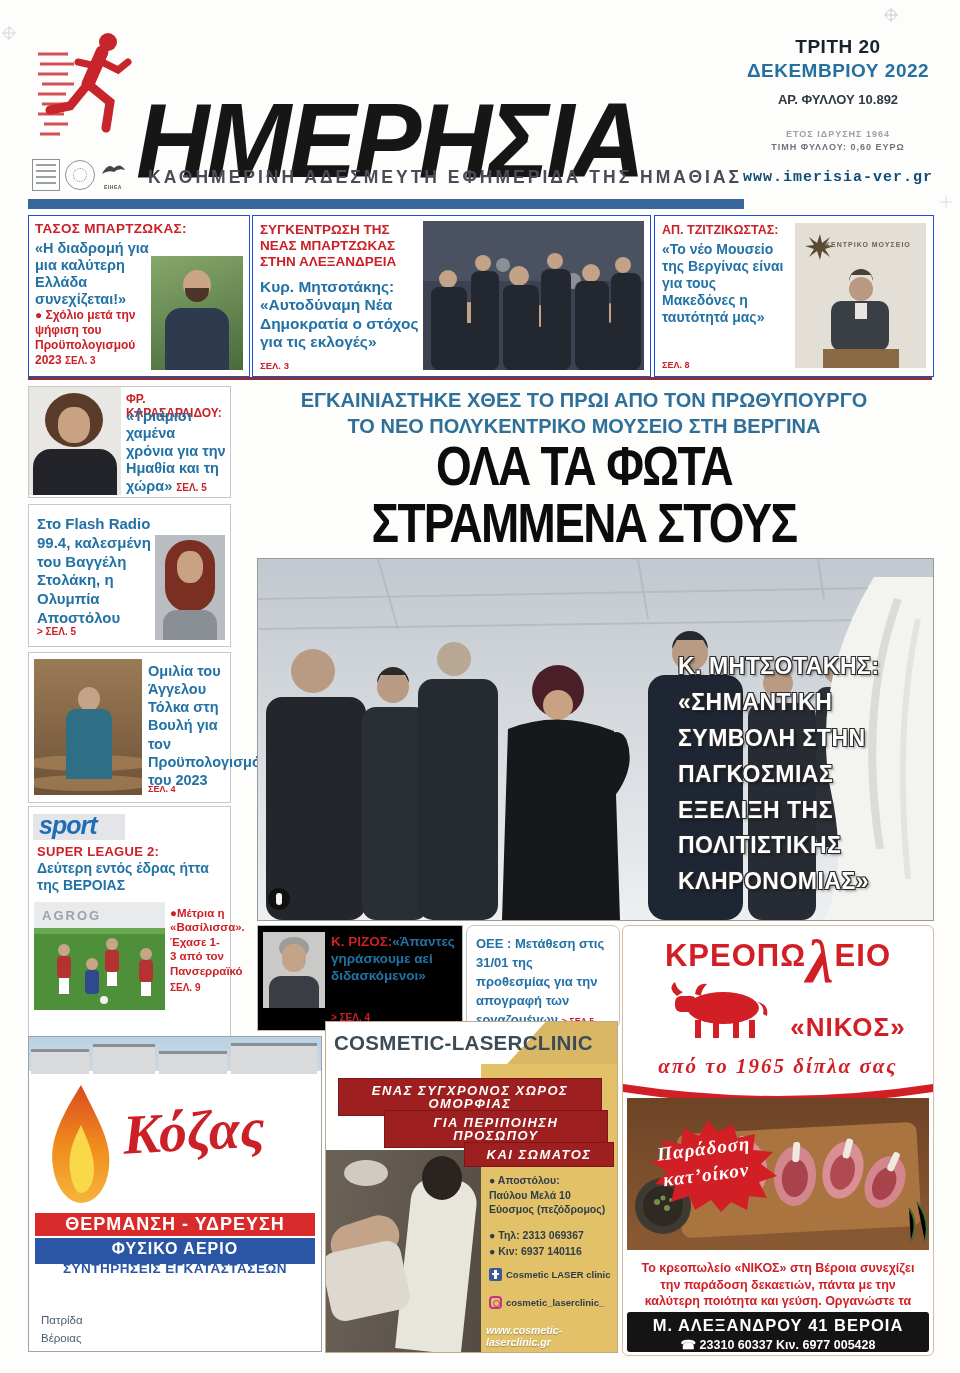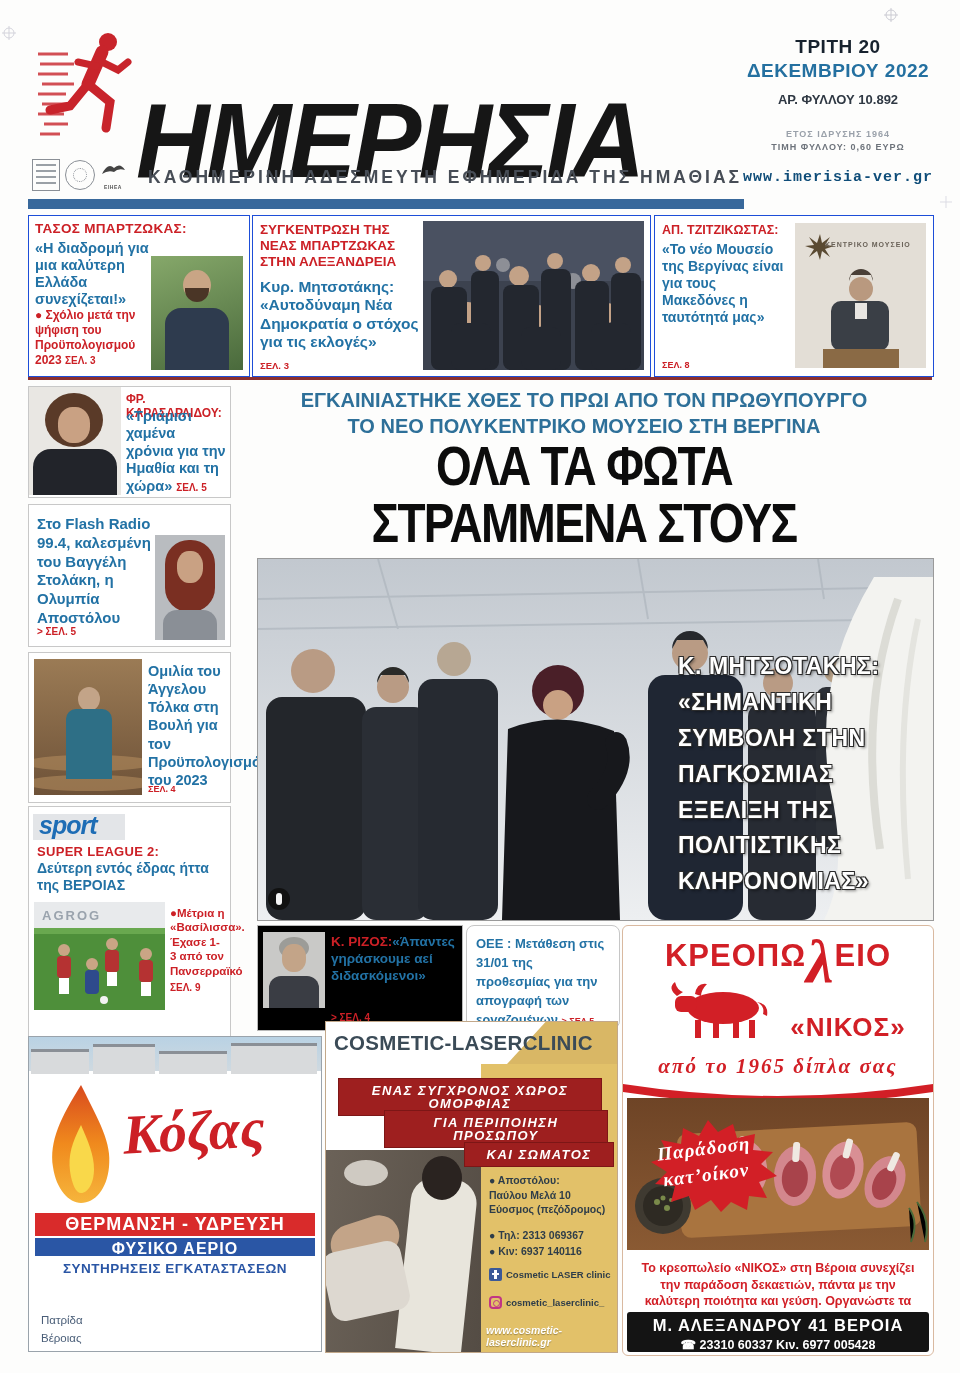--- a/index.html
+++ b/index.html
@@ -109,21 +109,21 @@
   .oee-page{color:#cc2026;font-size:9px;font-weight:bold;}
   
   .kozas{left:28px;top:1036px;width:292px;height:314px;border:1px solid #9aa3ab;background:#fff;overflow:hidden;}
   .kz-build{left:0;top:0;width:292px;height:34px;background:linear-gradient(#b9d2e4 0%,#cfd9e0 100%);}
   .kz-build i{position:absolute;background:#d8dadc;border-top:3px solid #8a8f96;}
   .kz-flame{left:12px;top:46px;width:78px;height:124px;}
   .kz-name{left:94px;top:62px;font-family:"Liberation Serif",serif;font-style:italic;font-weight:bold;
            font-size:56px;color:#cc2026;transform:rotate(-3deg);}
   .kz-band1{left:6px;top:176px;width:280px;height:23px;background:#d92b2b;color:#fff;font-weight:bold;
             font-size:18px;text-align:center;line-height:23px;letter-spacing:1px;}
-  .kz-band2{left:6px;top:201px;width:280px;height:18px;background:#2a56a5;color:#fff;font-weight:bold;
+  .kz-band2{left:6px;top:201px;width:280px;height:26px;background:#2a56a5;color:#fff;font-weight:bold;
             font-size:16px;text-align:center;line-height:21px;letter-spacing:1px;}
   .kz-band3{left:0;top:224px;width:292px;text-align:center;font-size:13.5px;font-weight:bold;color:#2a56a5;letter-spacing:.5px;}
   .kz-info-l{left:12px;top:248px;font-size:11.5px;color:#4a5e78;line-height:1.55;margin-top:27px;}
   .kz-info-r{left:138px;top:248px;font-size:11.5px;color:#4a5e78;line-height:1.55;}
   
   .cosmetic{left:325px;top:1021px;width:291px;height:330px;border:1px solid #c2a88a;background:#fff;overflow:hidden;}
   .cs-goldpanel{left:155px;top:42px;width:136px;height:288px;background:#e2c169;}
   .cs-gold-tri{left:181px;top:0;width:110px;height:42px;background:#d9b765;clip-path:polygon(35% 0,100% 0,100% 100%,0 100%);}
   .cs-title{left:8px;top:9px;font-size:20.5px;font-weight:bold;color:#3b4b57;letter-spacing:.3px;}
   .cs-photo{left:0;top:128px;width:155px;height:202px;background:linear-gradient(100deg,#6b6258,#544c44);overflow:hidden;}

